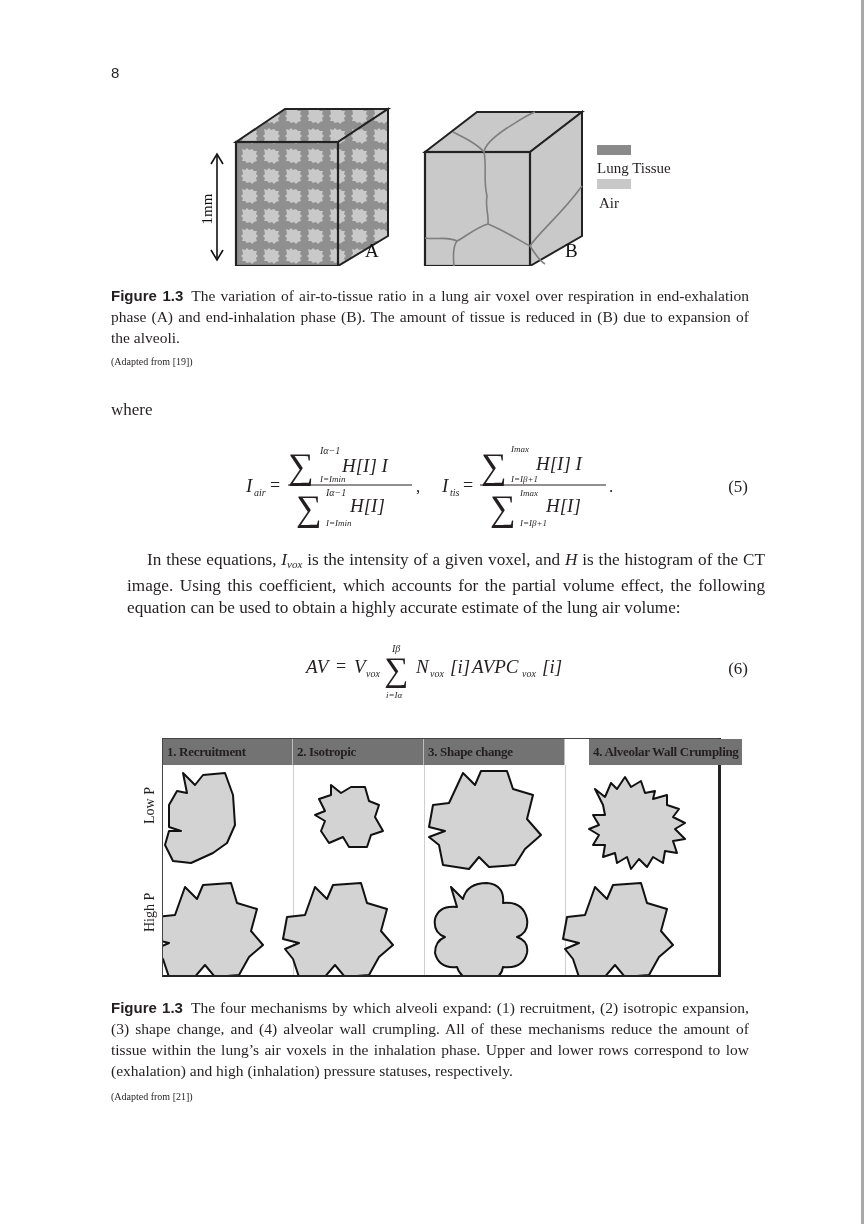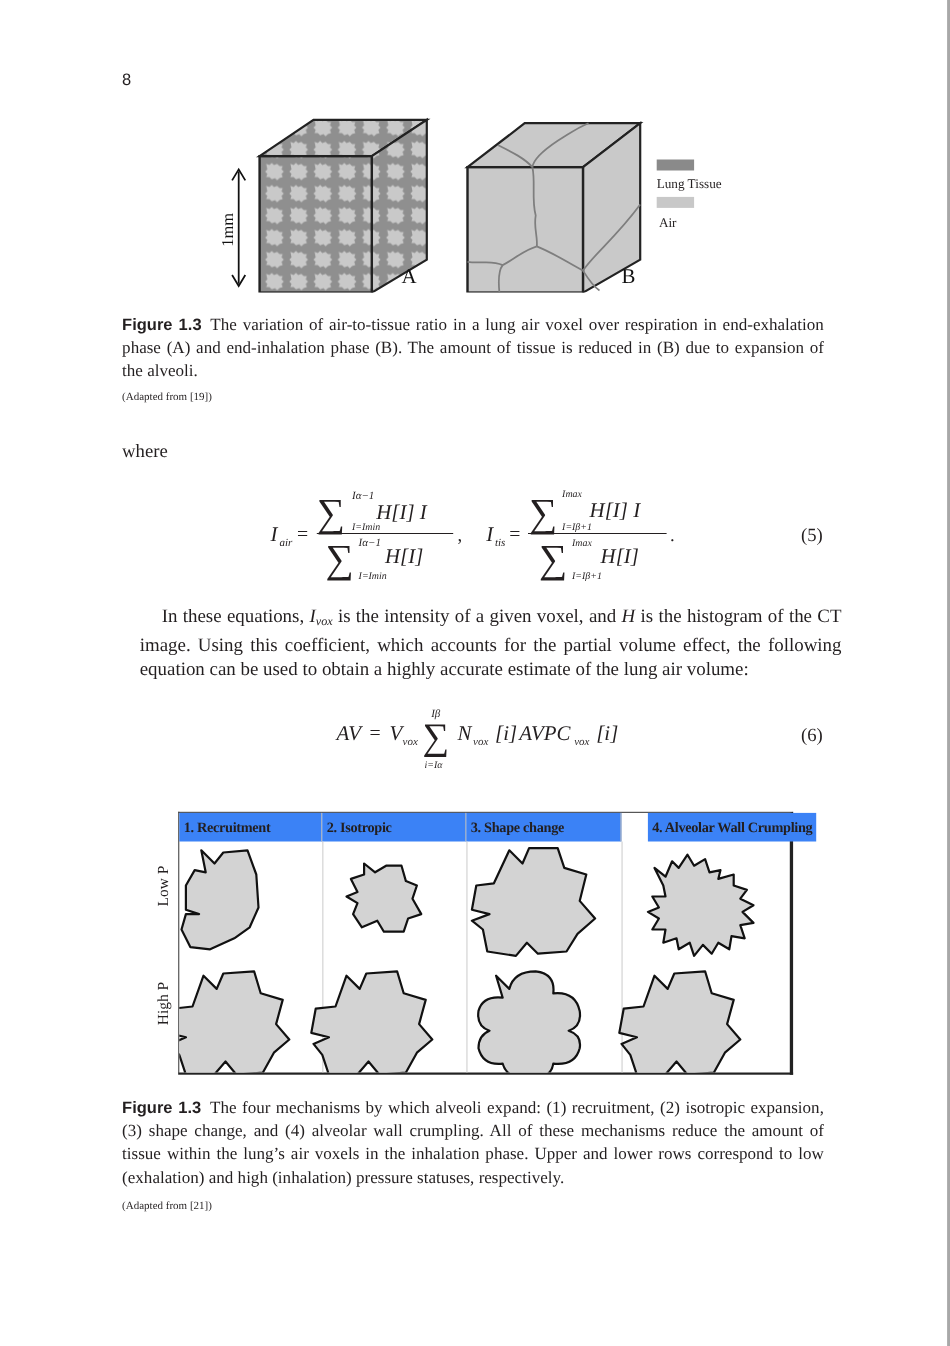--- a/index.html
+++ b/index.html
@@ -3,32 +3,32 @@
 <meta charset="utf-8">
 <style>
   html, body { margin:0; padding:0; }
   body { width:864px; height:1224px; background:#ffffff; position:relative; overflow:hidden;
          font-family:"Liberation Serif", "DejaVu Serif", serif; color:#231f20; }
   .page-edge { position:absolute; left:861px; top:0; width:3px; height:1224px; background:#a8a8a8; }
   .runhead { position:absolute; top:64px; left:111px; width:637px; height:22px; font-family:"Liberation Sans", sans-serif; font-size:15px; }
   .runhead .pno { position:absolute; left:0; top:0; }
   .runhead .title { position:absolute; left:0; right:0; text-align:center; top:0; }
   .fig13 { position:absolute; left:195px; top:106px; width:480px; height:160px; }
-  .legend-label { position:absolute; font-family:"Liberation Serif", serif; font-size:12px; }
+  .legend-label { position:absolute; font-family:"Liberation Serif", serif; font-size:15px; }
   .caption { position:absolute; left:111px; width:638px; font-size:15.5px; line-height:21px; text-align:justify; }
   .caption b { font-family:"Liberation Sans", sans-serif; font-weight:bold; font-size:15px; margin-right:8px; }
   .src { position:absolute; left:111px; font-size:10px;text-align:center; }
   .where { position:absolute; left:111px; top:400px; font-size:17px; }
   .eqnum { position:absolute; font-size:17px; right:116px; }
   .para { position:absolute; left:111px; width:638px; font-size:17.2px; line-height:22px; text-align:justify;margin-left:16px; }
   .para p { margin:0; text-indent:20px; }
   .sub { font-size:11px; vertical-align:-3px; font-style:italic; }
   .fig14 { position:absolute; left:138px; top:738px; width:581px; height:238px; }
   .fig14 .grid { position:absolute; left:24px; top:0; width:555px; height:236px; border:1px solid #444; border-right:3px solid #222; border-bottom:2px solid #222; background:#fff; }
-  .fig14 .hdr { position:absolute; top:0; height:26px; background:#3b82f6; border-right:1px solid #bdbdbd; font-family:"Liberation Serif", serif; font-weight:bold; font-size:13px; line-height:26px; padding-left:4px; box-sizing:border-box; letter-spacing:-0.3px; }
+  .fig14 .hdr { position:absolute; top:0; height:26px; background:#737373; border-right:1px solid #bdbdbd; font-family:"Liberation Serif", serif; font-weight:bold; font-size:13px; line-height:26px; padding-left:4px; box-sizing:border-box; letter-spacing:-0.3px; }
   .fig14 .col { position:absolute; top:26px; bottom:0; border-right:1px solid #cfcfcf; }
   .rowlabel { position:absolute; left:0; width:24px; font-size:14px; transform:rotate(-90deg); white-space:nowrap; transform-origin:center; text-align:center; }
 </style>
 </head>
 <body>
 
 <div class="page-edge"></div>
 
 <div class="runhead">
   <span class="pno">8</span>

